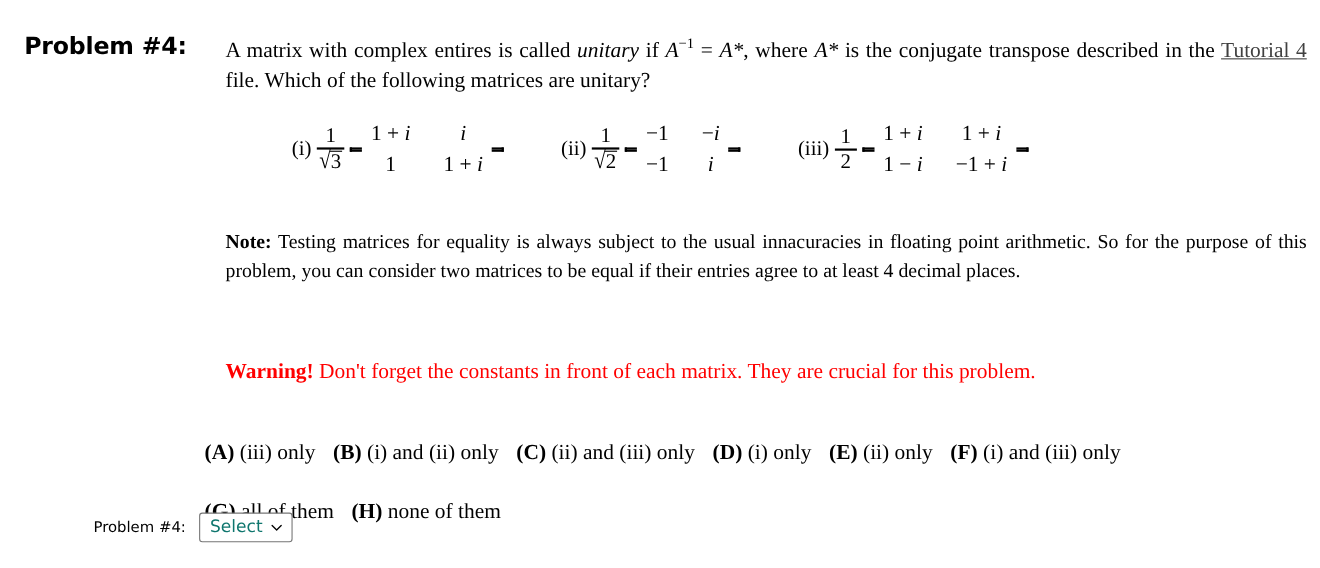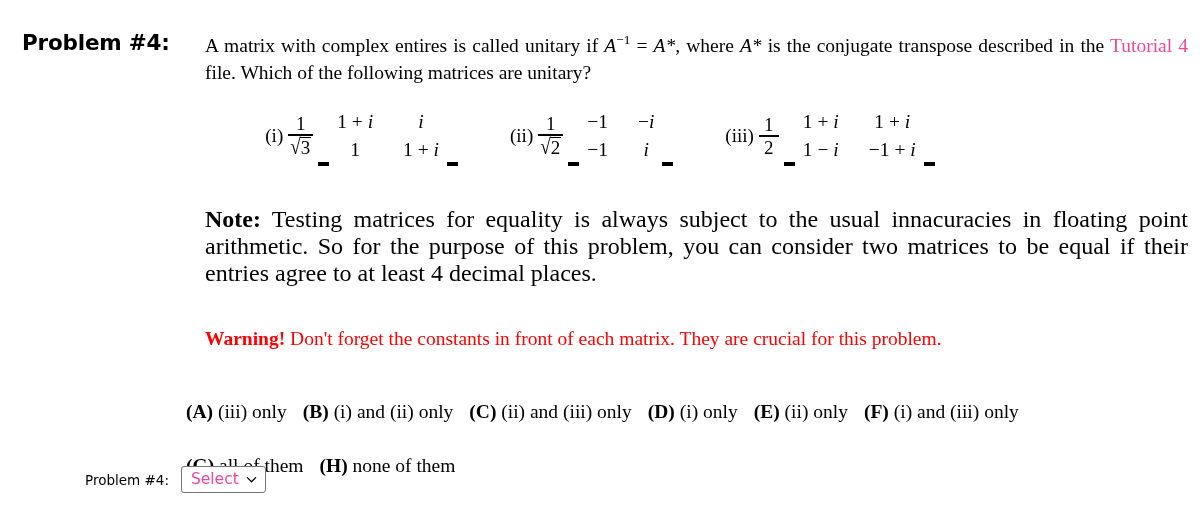--- a/index.html
+++ b/index.html
@@ -36,23 +36,24 @@
   .statement {
     position: absolute;
     left: 205px;
     top: 0;
     width: 983px;
     font-size: 19.5px;
     line-height: 27px;
     text-align: justify;
     text-justify: inter-word;
   }
-  .statement .it { }
+  .statement .it { font-style: italic; }
   a.tutorial-link {
-    color: #ec4899;
+    color: #404040;
+    text-decoration: underline;
     cursor: pointer;
   }
 
   
   .mvar { font-style: italic; }
   .sup {
     font-size: 0.68em;
     vertical-align: super;
     font-style: normal;
   }
@@ -114,21 +115,21 @@
   }
   .sqrt .radicand {
     border-top: 1.4px solid #000;
     padding: 0 1px;
     line-height: 1.05;
     margin-left: -1px;
   }
 
   .bracket-wrap {
     display: flex;
-    align-items: flex-end;
+    align-items: center;
   }
   .bracket {
     width: 9px;
     border-top: 2px solid #000;
     border-bottom: 2px solid #000;
   }
   .bracket.left {
     border-left: 2.2px solid #000;
   }
   .bracket.right {
@@ -145,21 +146,21 @@
     font-size: 19.5px;
   }
   .mgrid .cell { white-space: nowrap; }
 
   
   .note {
     position: absolute;
     left: 205px;
     top: 206px;
     width: 983px;
-    font-size: 24px;
+    font-size: 18px;
     line-height: 27px;
     text-align: justify;
   }
   .note b { font-weight: bold; }
 
   
   .warning {
     position: absolute;
     left: 205px;
     top: 326px;
@@ -205,21 +206,21 @@
   .select-box {
     display: inline-flex;
     align-items: center;
     gap: 7px;
     border: 1.6px solid #767676;
     border-radius: 3px;
     background: #ffffff;
     padding: 3px 8px 4px 9px;
     font-family: "DejaVu Sans", "Liberation Sans", sans-serif;
     font-size: 15.5px;
-    color: #ec4899;
+    color: #0f766e;
     cursor: pointer;
     box-shadow: 0 0 0 1px #ffffff inset;
   }
   .chev {
     display: inline-block;
     width: 11px;
     height: 11px;
   }
   .chev svg { display: block; }
 </style>

